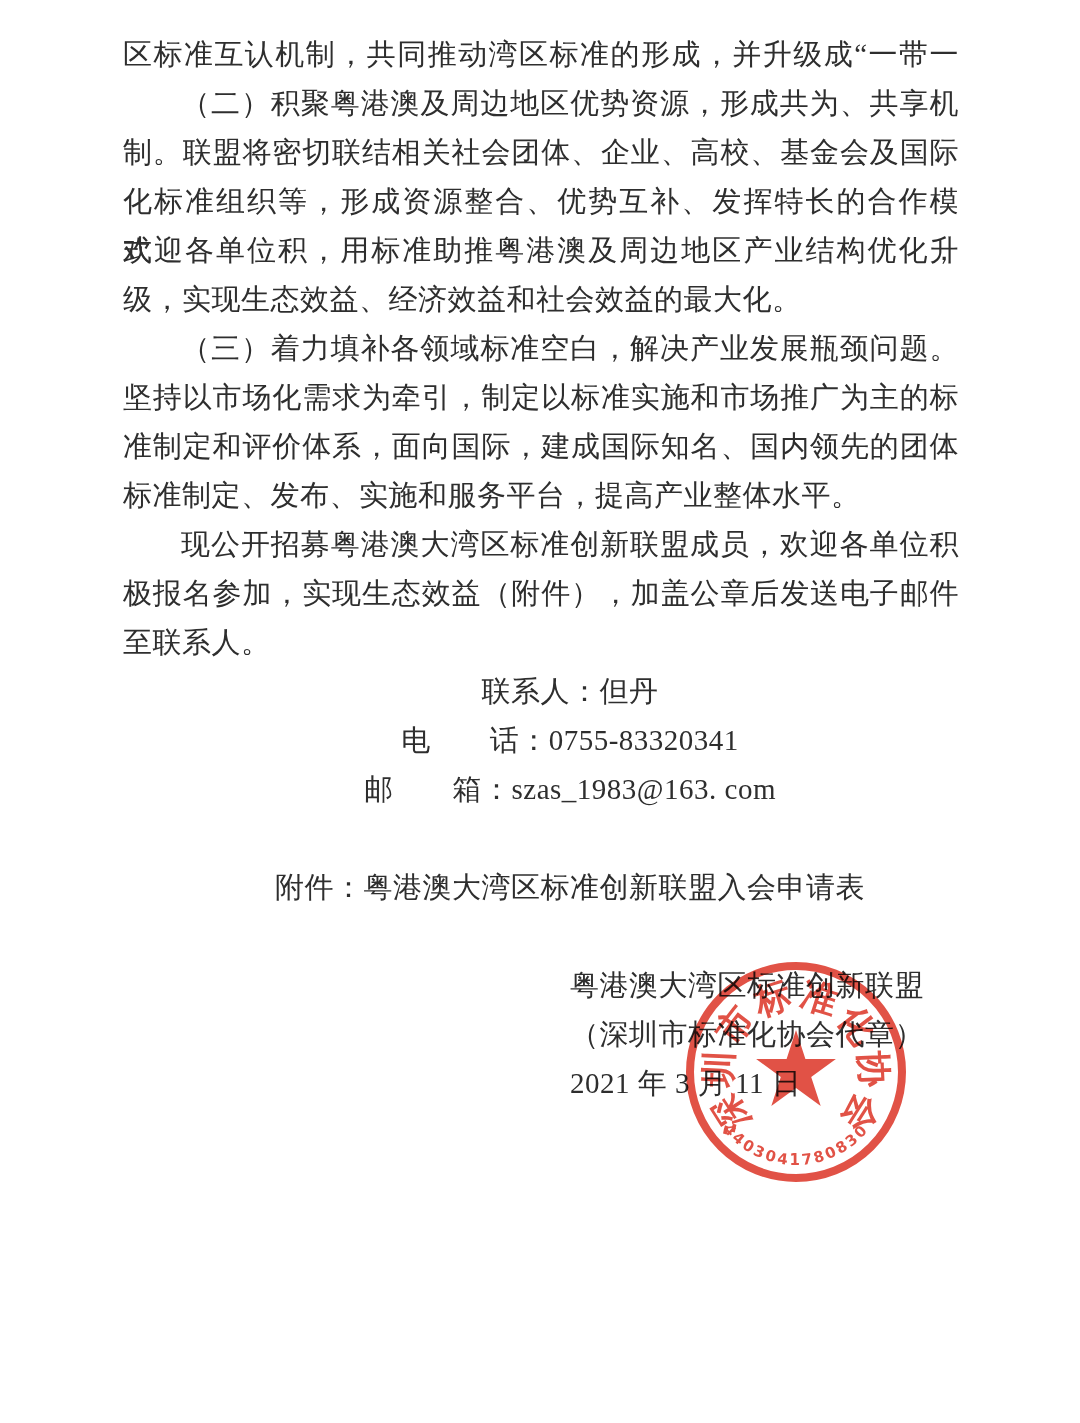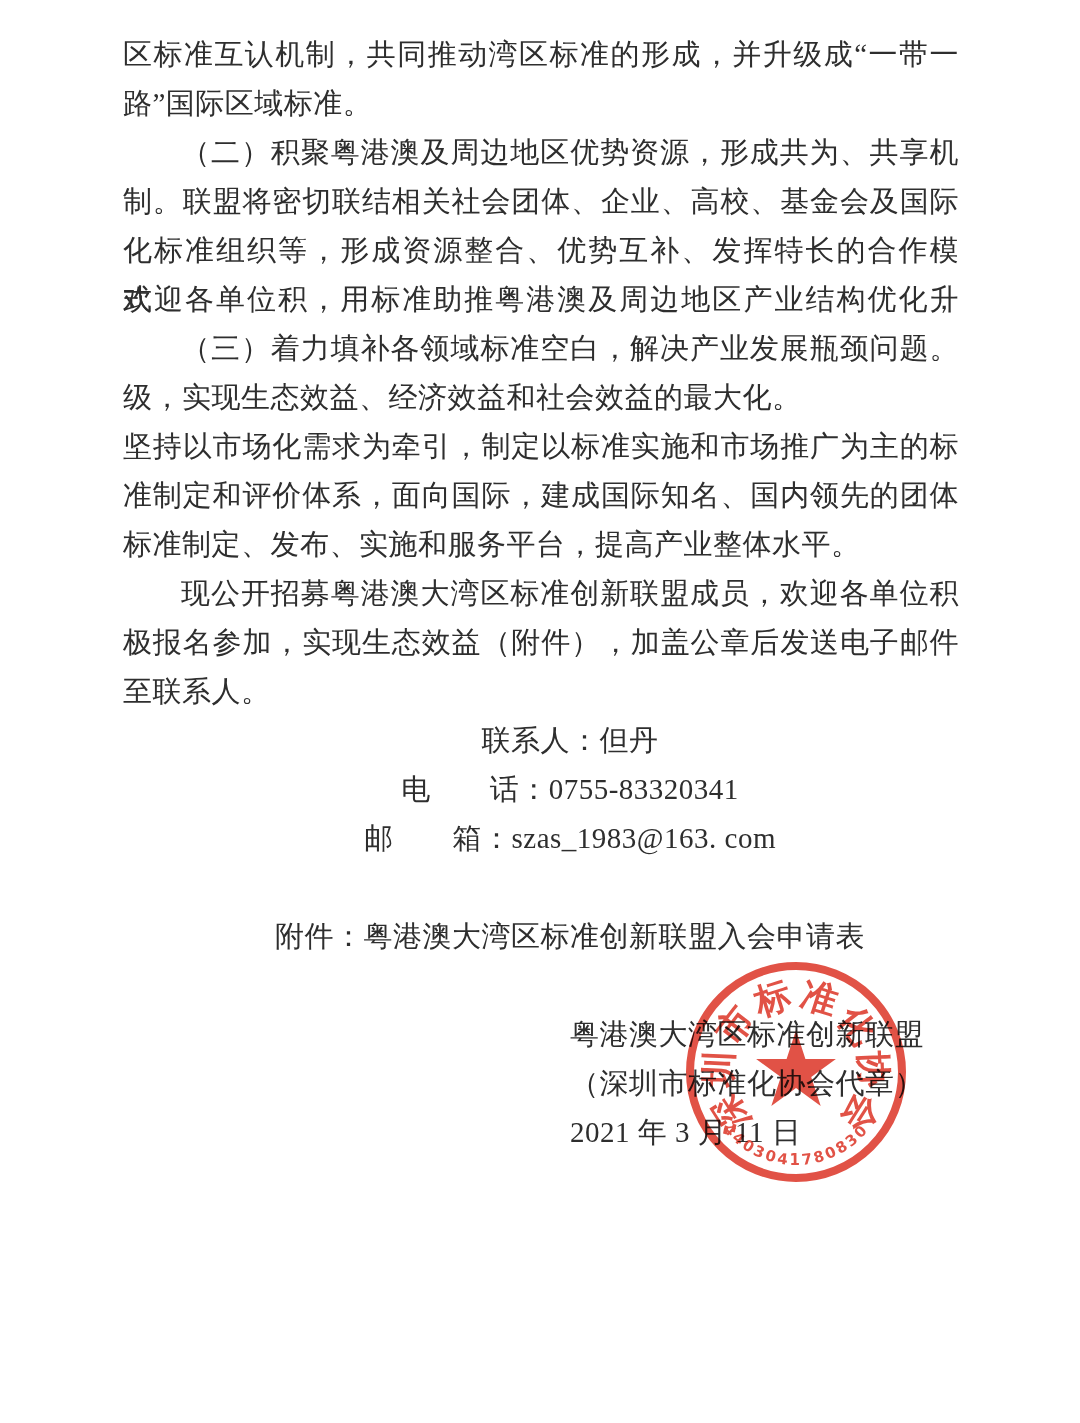--- a/index.html
+++ b/index.html
@@ -58,27 +58,26 @@
     font-weight:bold;
   }
 </style>
 </head>
 <body>
 
 <div class="page">
   <div class="doc">
 
     <div class="ln full">区标准互认机制，共同推动湾区标准的形成，并升级成“一带一</div>
-    <div class="ln">路”国际区域标准。</div>
     <div class="ln full ind">（二）积聚粤港澳及周边地区优势资源，形成共为、共享机</div>
     <div class="ln full">制。联盟将密切联结相关社会团体、企业、高校、基金会及国际</div>
     <div class="ln full">化标准组织等，形成资源整合、优势互补、发挥特长的合作模式，</div>
     <div class="ln full">欢迎各单位积，用标准助推粤港澳及周边地区产业结构优化升</div>
+    <div class="ln">级，实现生态效益、经济效益和社会效益的最大化。</div>
     <div class="ln full ind">（三）着力填补各领域标准空白，解决产业发展瓶颈问题。</div>
-    <div class="ln">级，实现生态效益、经济效益和社会效益的最大化。</div>
     <div class="ln full">坚持以市场化需求为牵引，制定以标准实施和市场推广为主的标</div>
     <div class="ln full">准制定和评价体系，面向国际，建成国际知名、国内领先的团体</div>
     <div class="ln">标准制定、发布、实施和服务平台，提高产业整体水平。</div>
     <div class="ln full ind">现公开招募粤港澳大湾区标准创新联盟成员，欢迎各单位积</div>
     <div class="ln full">极报名参加，实现生态效益（附件），加盖公章后发送电子邮件</div>
     <div class="ln">至联系人。</div>
 
     <div class="ln ind">联系人：但丹</div>
     <div class="ln ind">电　　话：0755-83320341</div>
     <div class="ln ind">邮　　箱：szas_1983@163. com</div>

